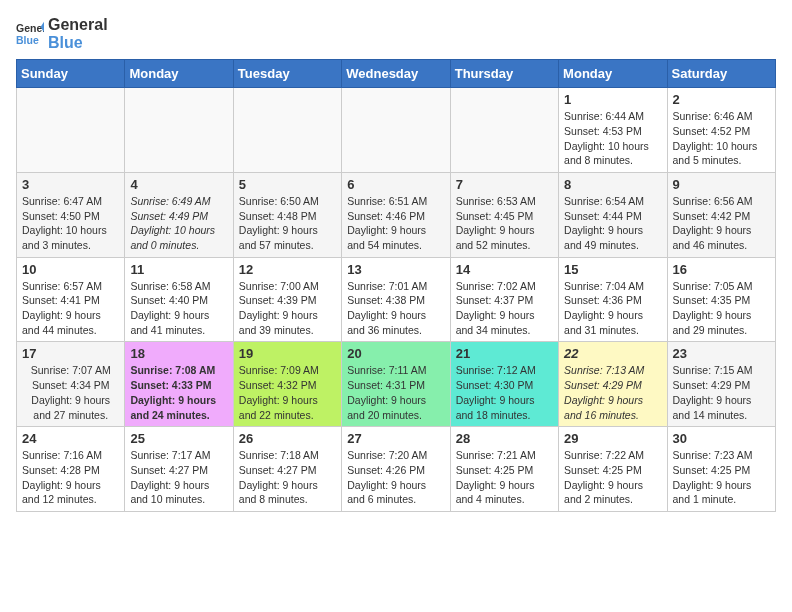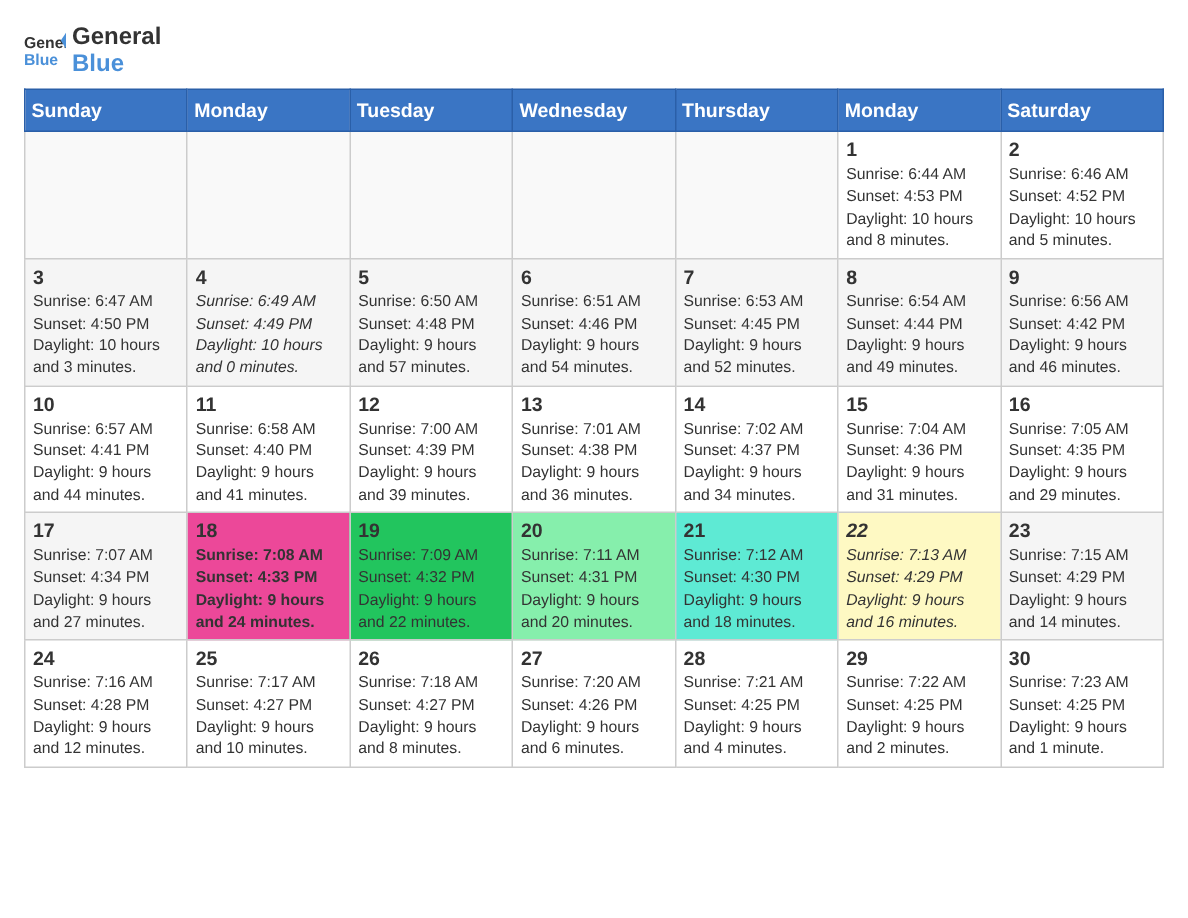--- a/index.html
+++ b/index.html
@@ -215,31 +215,31 @@
         <td>
           <span class="day-number">16</span>
           <div class="day-info" style="white-space: pre-line;">Sunrise: 7:05 AM
 Sunset: 4:35 PM
 Daylight: 9 hours and 29 minutes.</div>
         </td>
       </tr>
       <tr>
         <td style="background: rgb(245, 245, 245);">
           <span class="day-number">17</span>
-          <div class="day-info" style="white-space: pre-line;">Sunrise: 7:07 AM
+          <div class="day-info" style="white-space: pre-line; text-align: center;">Sunrise: 7:07 AM
 Sunset: 4:34 PM
 Daylight: 9 hours and 27 minutes.</div>
         </td>
-        <td style="background: #ec4899;">
+        <td style="background: #f0abfc;">
           <span class="day-number">18</span>
           <div class="day-info" style="white-space: pre-line; font-weight: bold;">Sunrise: 7:08 AM
 Sunset: 4:33 PM
 Daylight: 9 hours and 24 minutes.</div>
         </td>
-        <td style="background: #22c55e; margin-left: 28px;">
+        <td style="background: #bef264; margin-left: 28px;">
           <span class="day-number">19</span>
           <div class="day-info" style="white-space: pre-line;">Sunrise: 7:09 AM
 Sunset: 4:32 PM
 Daylight: 9 hours and 22 minutes.</div>
         </td>
         <td style="background: #86efac;">
           <span class="day-number">20</span>
           <div class="day-info" style="white-space: pre-line;">Sunrise: 7:11 AM
 Sunset: 4:31 PM
 Daylight: 9 hours and 20 minutes.</div>

